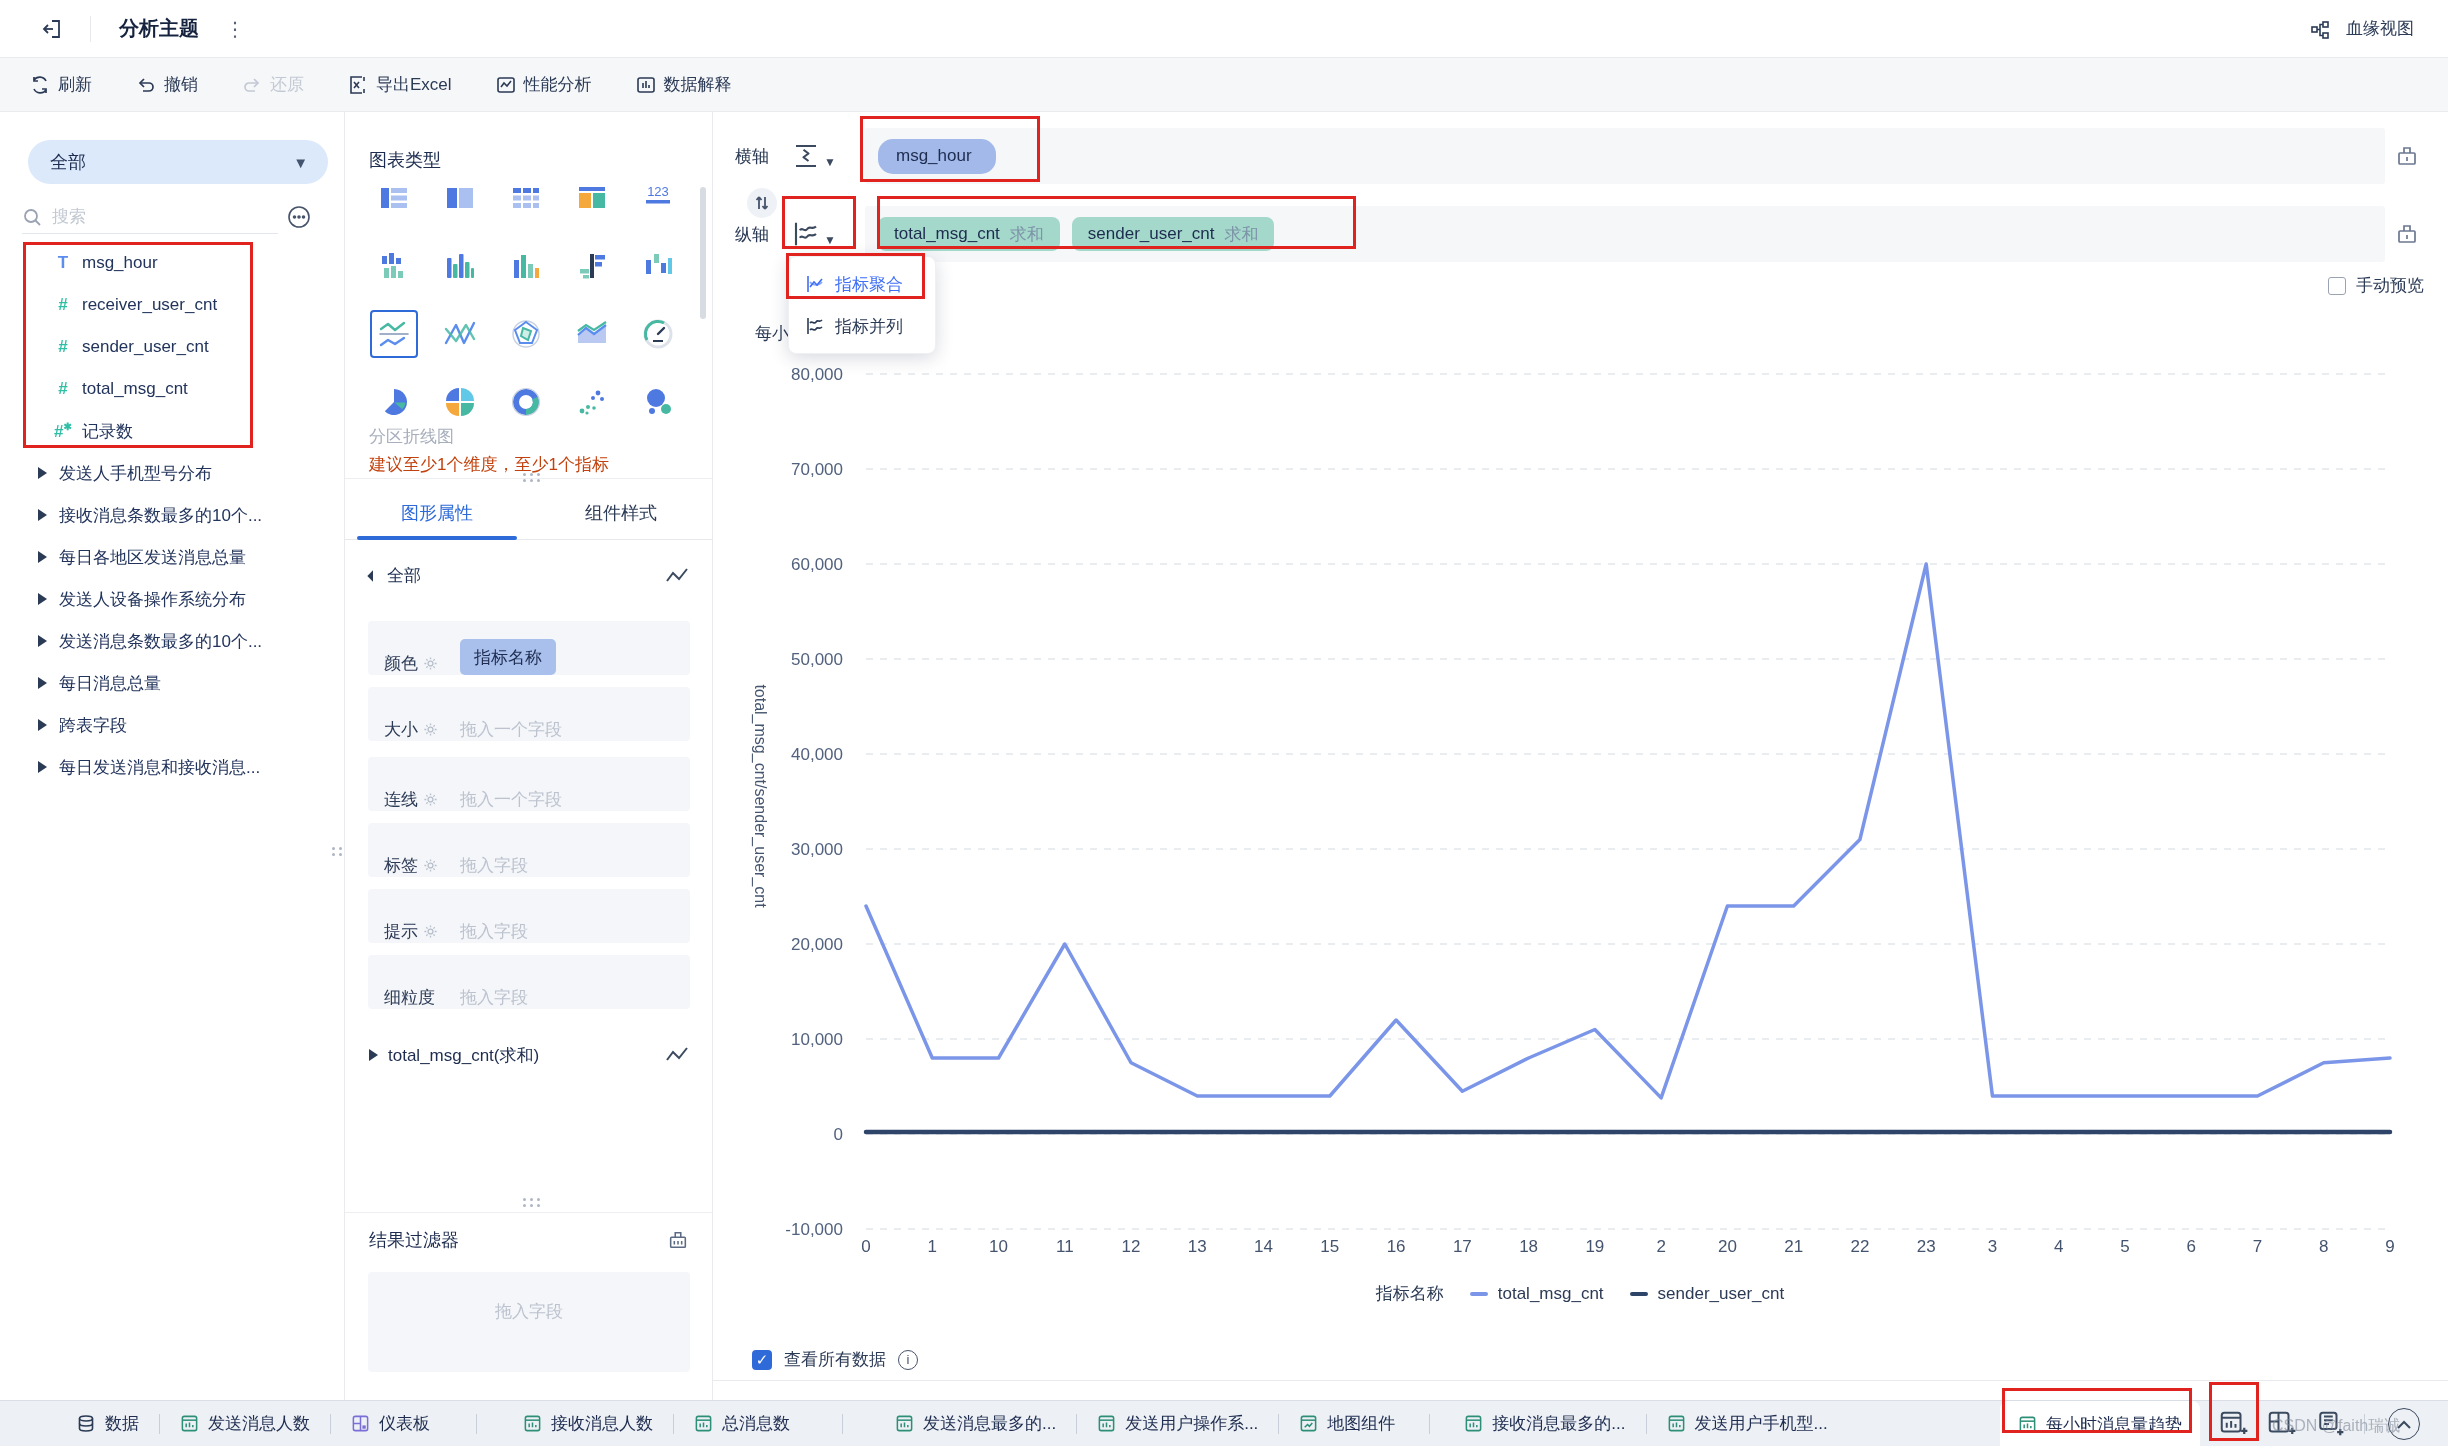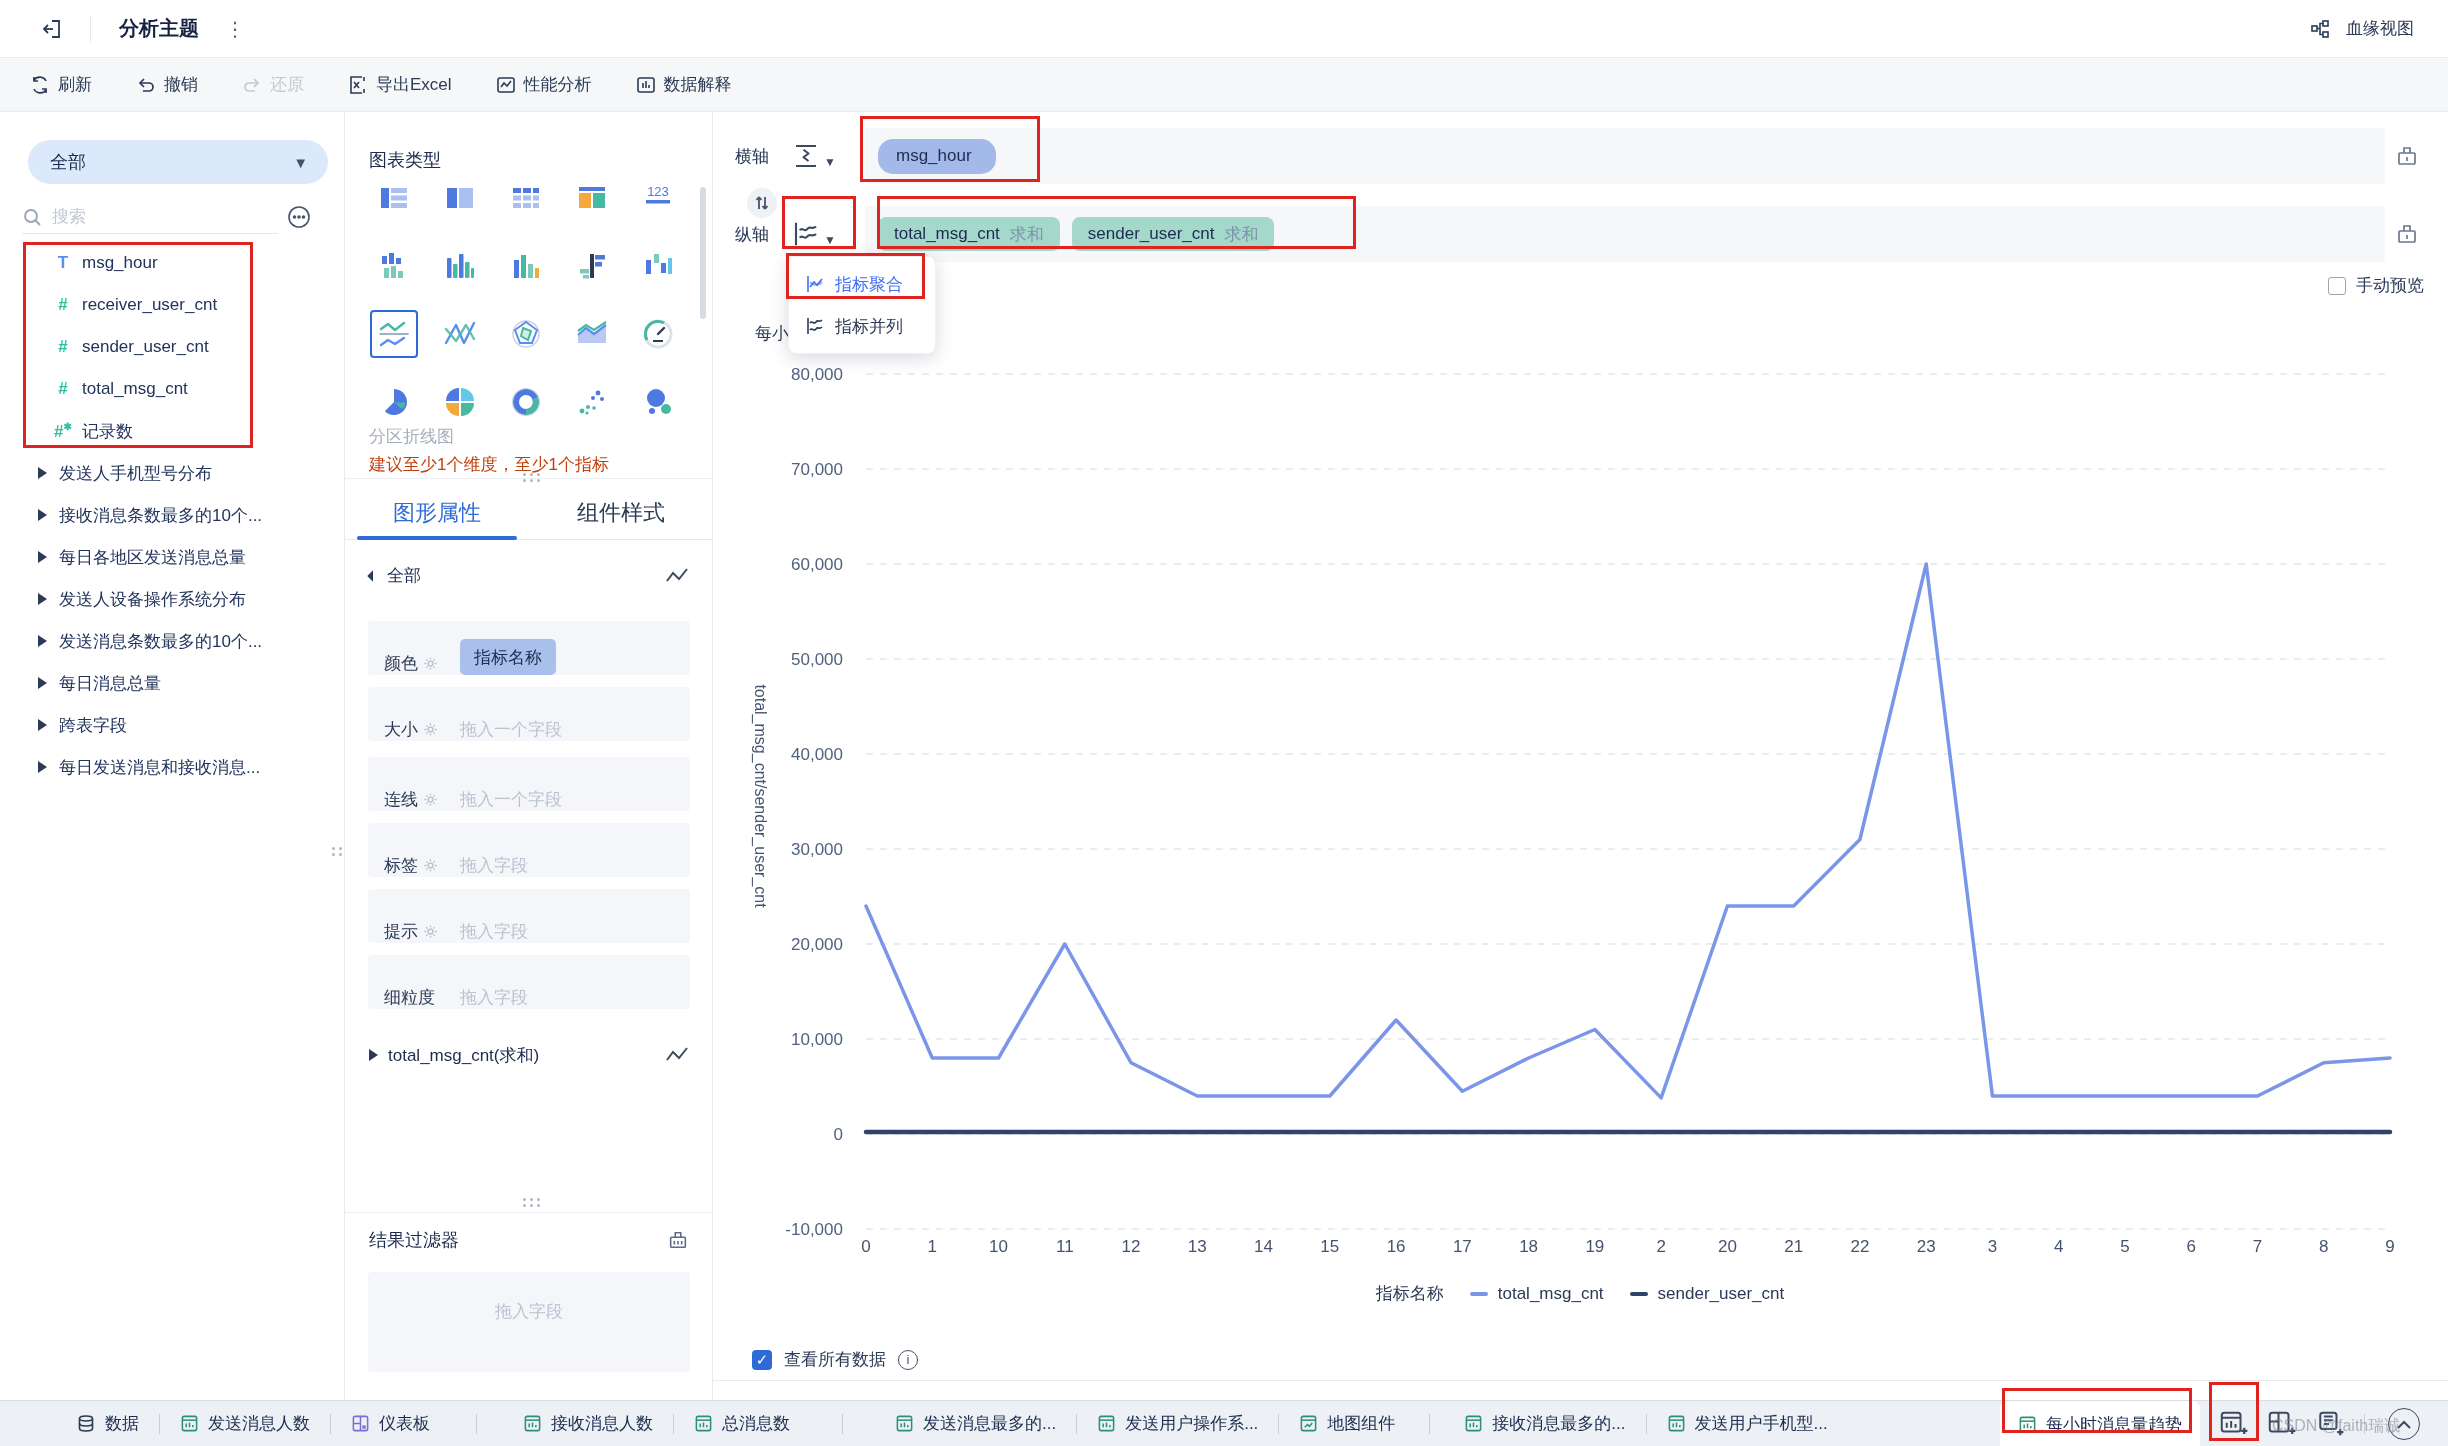--- a/index.html
+++ b/index.html
@@ -7,21 +7,21 @@
   body { font-family:"Liberation Sans", sans-serif; background:#fff; position:relative; color:#22345c; }
   svg { display:block; }
 
   
   .titlebar { position:absolute; left:0; top:0; width:2448px; height:58px; background:#fff;
               border-bottom:1px solid #e9ebef; display:flex; align-items:center; }
   .titlebar .exit { margin-left:40px; cursor:pointer; }
   .titlebar .tdiv { width:1px; height:26px; background:#e6e8ec; margin:0 28px 0 26px; }
   .titlebar .ttitle { font-size:20px; font-weight:bold; color:#16233f; }
   .titlebar .kebab { margin-left:26px; color:#55607a; font-size:20px; letter-spacing:0; cursor:pointer; }
-  .titlebar .lineage { margin-left:auto; margin-right:34px; display:flex; align-items:center; gap:16px;
+  .titlebar .lineage { margin-left:auto; margin-right:34px; display:flex; align-items:flex-end; gap:16px;
                        font-size:17px; color:#2b3a55; cursor:pointer; }
 
   
   .toolbar { position:absolute; left:0; top:58px; width:2448px; height:54px; background:#f6f7f9;
              border-bottom:1px solid #e9ebef; display:flex; align-items:center; font-size:17px; color:#2b3a55; }
   .tbtn { display:flex; align-items:center; gap:8px; margin-left:44px; cursor:pointer; }
   .tbtn:first-child { margin-left:30px; }
   .tbtn.disabled { color:#c3c9d4; cursor:default; }
 
   
@@ -61,21 +61,21 @@
   .tg { width:48px; height:48px; display:flex; align-items:center; justify-content:center; border-radius:4px; cursor:pointer; }
   .tg.sel { border:2px solid #2f6bd8; }
   .mp-scroll { position:absolute; left:355px; top:75px; width:6px; height:132px; background:#d7dbe2; border-radius:3px; cursor:pointer; }
   .mp-name { position:absolute; left:24px; top:313px; font-size:17px; color:#a7aebc; }
   .mp-hint { position:absolute; left:24px; top:341px; font-size:17px; color:#c2410c; }
   .hdots { display:grid; grid-template-columns:4px 4px 4px; grid-gap:3px; cursor:row-resize; }
   .hdots i { width:3px; height:3px; border-radius:50%; background:#aeb6c4; }
   .mp-dots1 { position:absolute; left:178px; top:361px; }
   .mp-div1 { position:absolute; left:0; top:366px; width:368px; height:1px; background:#eceef2; }
   .mp-tabs { position:absolute; left:0; top:378px; width:368px; height:50px; display:flex; border-bottom:1px solid #e6e8ec; }
-  .mp-tab { width:50%; text-align:center; font-size:22px; line-height:46px; color:#2b3a55; cursor:pointer; position:relative; }
+  .mp-tab { width:50%; text-align:center; font-size:18px; line-height:46px; color:#2b3a55; cursor:pointer; position:relative; }
   .mp-tab.act { color:#2f6bd8; }
   .mp-tab.act:after { content:""; position:absolute; left:12px; right:12px; bottom:-1px; height:4px; background:#2f6bd8; border-radius:2px; }
   .mp-all { position:absolute; left:24px; top:452px; width:320px; display:flex; align-items:center; font-size:17px; color:#1d2c4f; }
   .mp-all .arr { width:0; height:0; border-left:8px solid #2b3a55; border-top:8px solid transparent; transform:rotate(45deg); margin-right:10px; }
   .mp-all svg { margin-left:auto; }
   .prow { position:absolute; left:23px; width:322px; height:54px; background:#f4f6f9; border-radius:4px;
           display:flex; align-items:flex-end; font-size:17px; }
   .prow .plbl { margin-left:16px; color:#2b3a55; width:76px; display:flex; align-items:center; gap:5px; }
   .prow .ph { color:#bcc3cf; }
   .vpill { height:36px; background:#a9bfec; border-radius:5px; display:flex; align-items:center;

